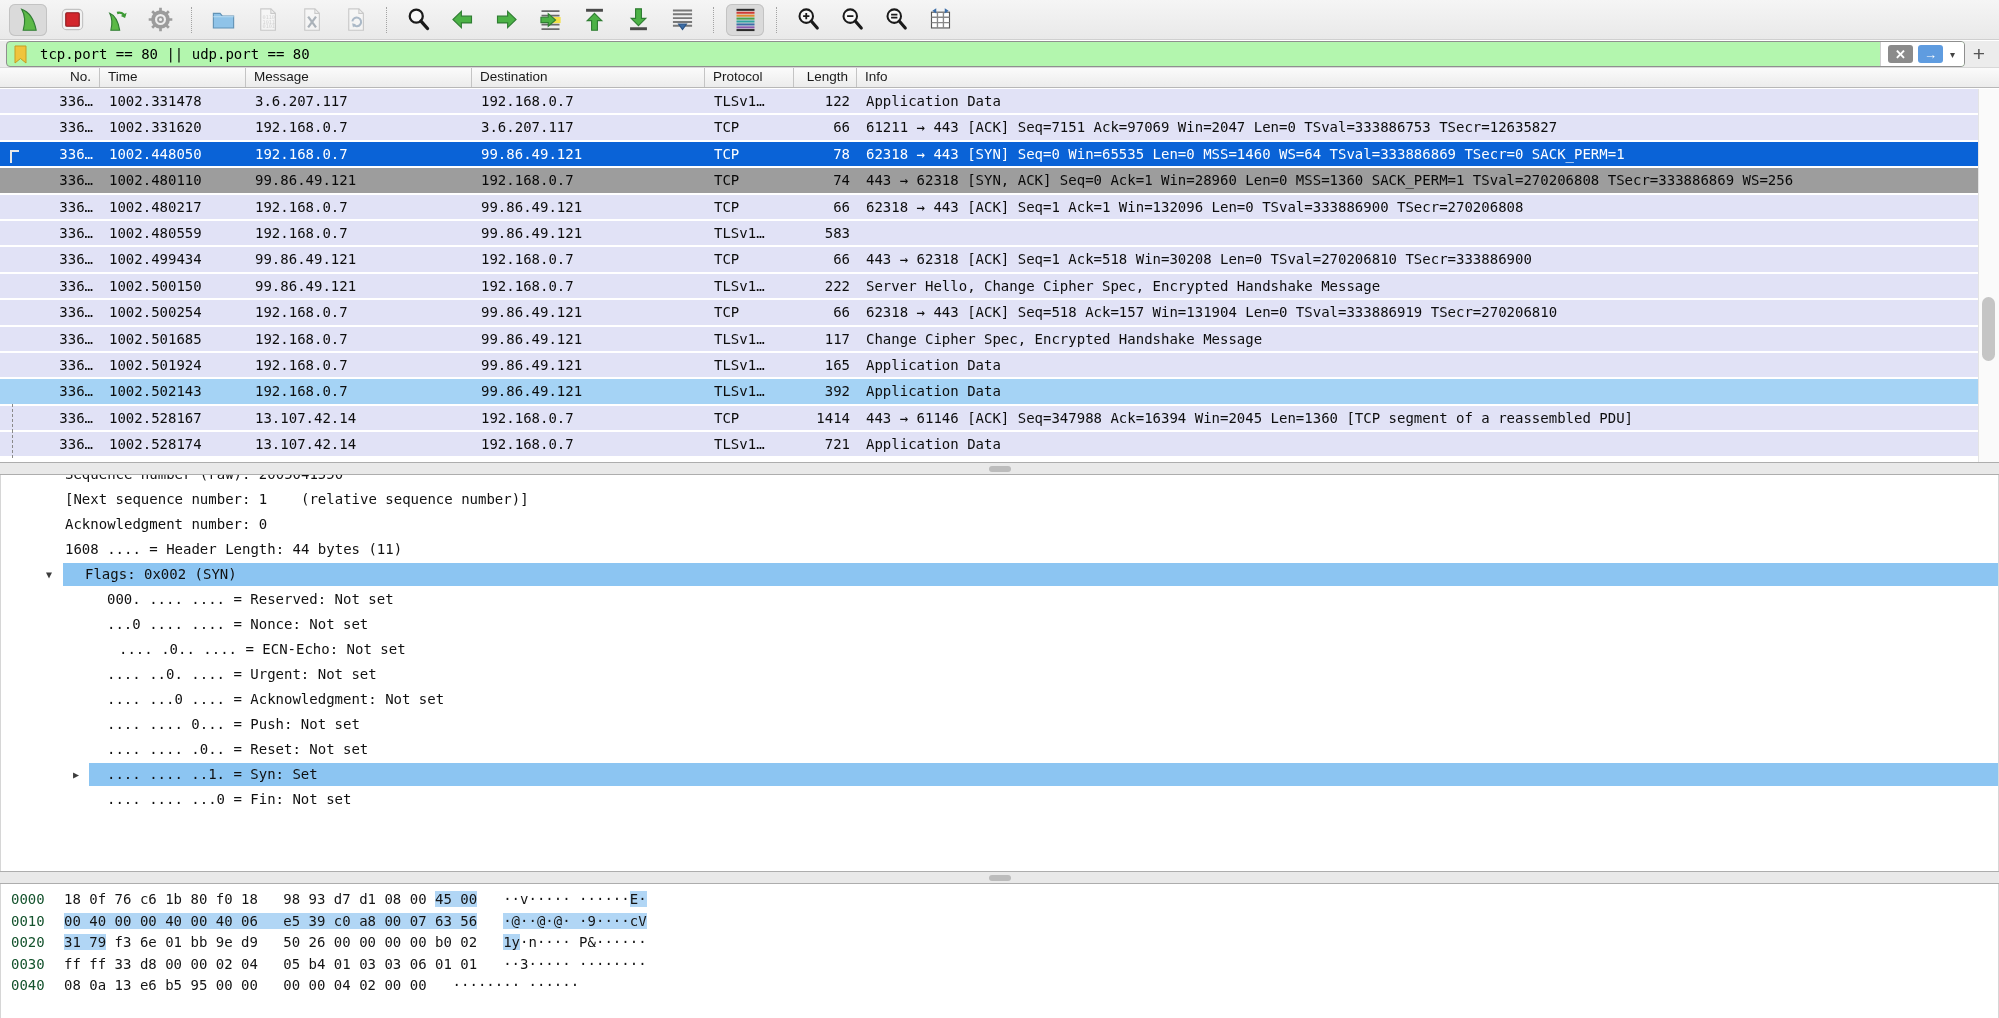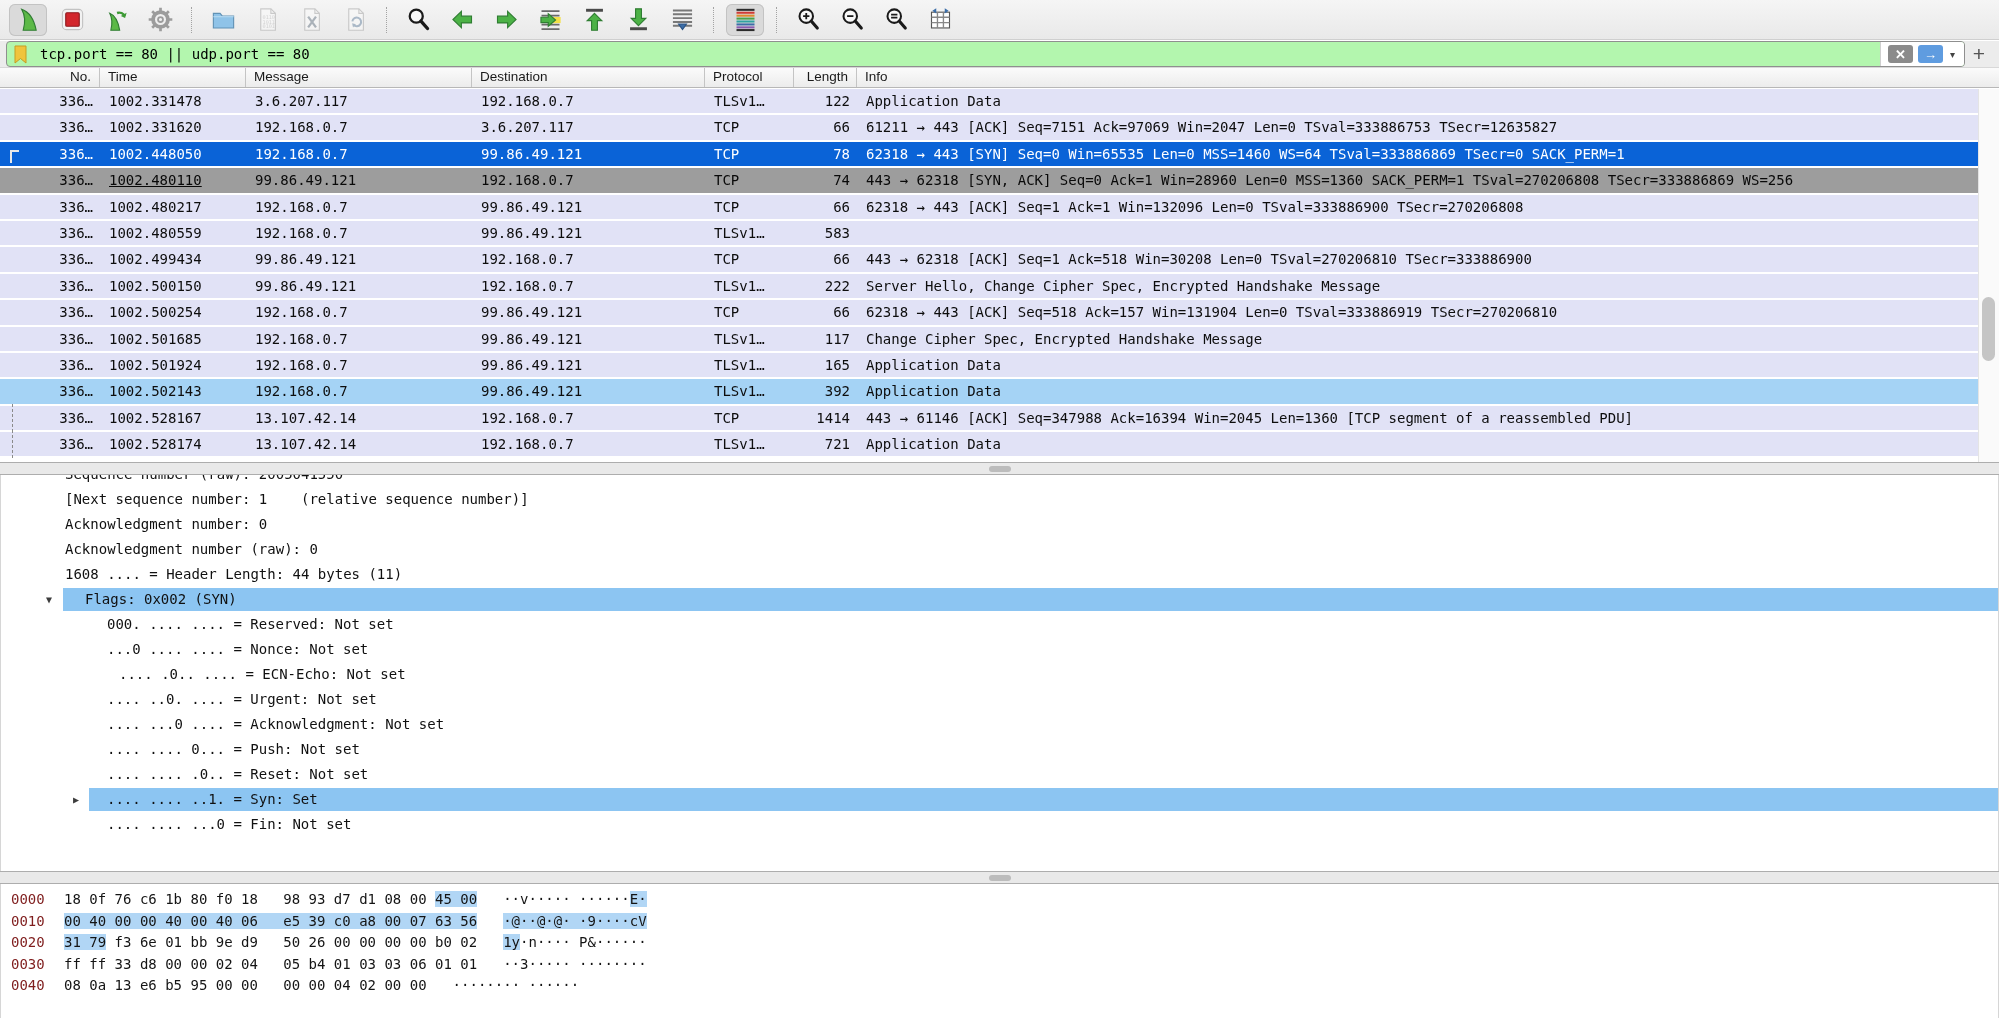--- a/index.html
+++ b/index.html
@@ -80,21 +80,21 @@
   .dline .txt { position:absolute; top:0; z-index:2; }
   .dline .hl { position:absolute; top:1px; bottom:1px; right:0; background:var(--detail-highlight); z-index:1; }
   .dline .tri { position:absolute; top:0; z-index:3; font-size:10px; color:#3c3c3c; }
 
   
   .hexpane { position:absolute; top:884px; height:134px; left:0; right:0; background:#fff;
     overflow:hidden; font-family:"DejaVu Sans Mono", monospace; font-size:14px; color:#141414;
     padding:5px 0 0 10px; box-sizing:border-box;
     border-left:1px solid #d6d6d6; border-right:1px solid #d6d6d6; }
   .hxline { height:21.5px; line-height:21.5px; white-space:pre; }
-  .hx-off { color:#7f1d1d; display:inline-block; width:46px; }
+  .hx-off { color:#14532d; display:inline-block; width:46px; }
   .hx-bytes { margin-left:7px;text-align:center; }
   .hx-ascii { margin-left:26px; }
   .hexpane .hl { background:var(--hex-highlight); }
 </style>
 </head>
 <body>
 
 <svg width="0" height="0" style="position:absolute">
 <defs>
   <symbol id="wireshark-fin-icon" viewBox="0 0 24 24">
@@ -357,21 +357,21 @@
         <div class="pcell r" style="width: 100px;">336…</div>
         <div class="pcell" style="width: 146px;">1002.448050</div>
         <div class="pcell" style="width: 226px;">192.168.0.7</div>
         <div class="pcell" style="width: 233px;">99.86.49.121</div>
         <div class="pcell" style="width: 89px;">TCP</div>
         <div class="pcell r" style="width: 63px;">78</div>
         <div class="pcell last">62318 → 443 [SYN] Seq=0 Win=65535 Len=0 MSS=1460 WS=64 TSval=333886869 TSecr=0 SACK_PERM=1</div>
       </div>
       <div class="prow peer">
         <div class="pcell r" style="width: 100px;">336…</div>
-        <div class="pcell" style="width: 146px; text-decoration: underline;">1002.480110</div>
+        <div class="pcell" style="width: 146px;">1002.480110</div>
         <div class="pcell" style="width: 226px;">99.86.49.121</div>
         <div class="pcell" style="width: 233px;">192.168.0.7</div>
         <div class="pcell" style="width: 89px;">TCP</div>
         <div class="pcell r" style="width: 63px;">74</div>
         <div class="pcell last">443 → 62318 [SYN, ACK] Seq=0 Ack=1 Win=28960 Len=0 MSS=1360 SACK_PERM=1 TSval=270206808 TSecr=333886869 WS=256</div>
       </div>
       <div class="prow">
         <div class="pcell r" style="width: 100px;">336…</div>
         <div class="pcell" style="width: 146px;">1002.480217</div>
         <div class="pcell" style="width: 226px;">192.168.0.7</div>
@@ -467,21 +467,20 @@
 
   <div class="splitter" id="split1">
     <div class="sp-handle"></div>
   </div>
 
   <div class="details">
     <div class="d-inner">
         <div class="dline"><span class="txt" style="left: 64px;">Sequence number (raw): 2005041550</span></div>
         <div class="dline"><span class="txt" style="left: 64px;">[Next sequence number: 1    (relative sequence number)]</span></div>
         <div class="dline"><span class="txt" style="left: 64px;">Acknowledgment number: 0</span></div>
-        <div class="dline"><span class="txt" style="left: 64px;">Acknowledgment number (raw): 0</span></div>
         <div class="dline"><span class="txt" style="left: 64px;">1608 .... = Header Length: 44 bytes (11)</span></div>
         <div class="dline"><div class="hl" style="left: 62px;"></div><span class="tri" style="left: 45px;">▼</span><span class="txt" style="left: 84px;">Flags: 0x002 (SYN)</span></div>
         <div class="dline"><span class="txt" style="left: 106px;">000. .... .... = Reserved: Not set</span></div>
         <div class="dline"><span class="txt" style="left: 106px;">...0 .... .... = Nonce: Not set</span></div>
         <div class="dline"><span class="txt" style="left: 118px;">.... .0.. .... = ECN-Echo: Not set</span></div>
         <div class="dline"><span class="txt" style="left: 106px;">.... ..0. .... = Urgent: Not set</span></div>
         <div class="dline"><span class="txt" style="left: 106px;">.... ...0 .... = Acknowledgment: Not set</span></div>
         <div class="dline"><span class="txt" style="left: 106px;">.... .... 0... = Push: Not set</span></div>
         <div class="dline"><span class="txt" style="left: 106px;">.... .... .0.. = Reset: Not set</span></div>
         <div class="dline"><div class="hl" style="left: 88px;"></div><span class="tri" style="left: 72px;">▶</span><span class="txt" style="left: 106px;">.... .... ..1. = Syn: Set</span></div>

